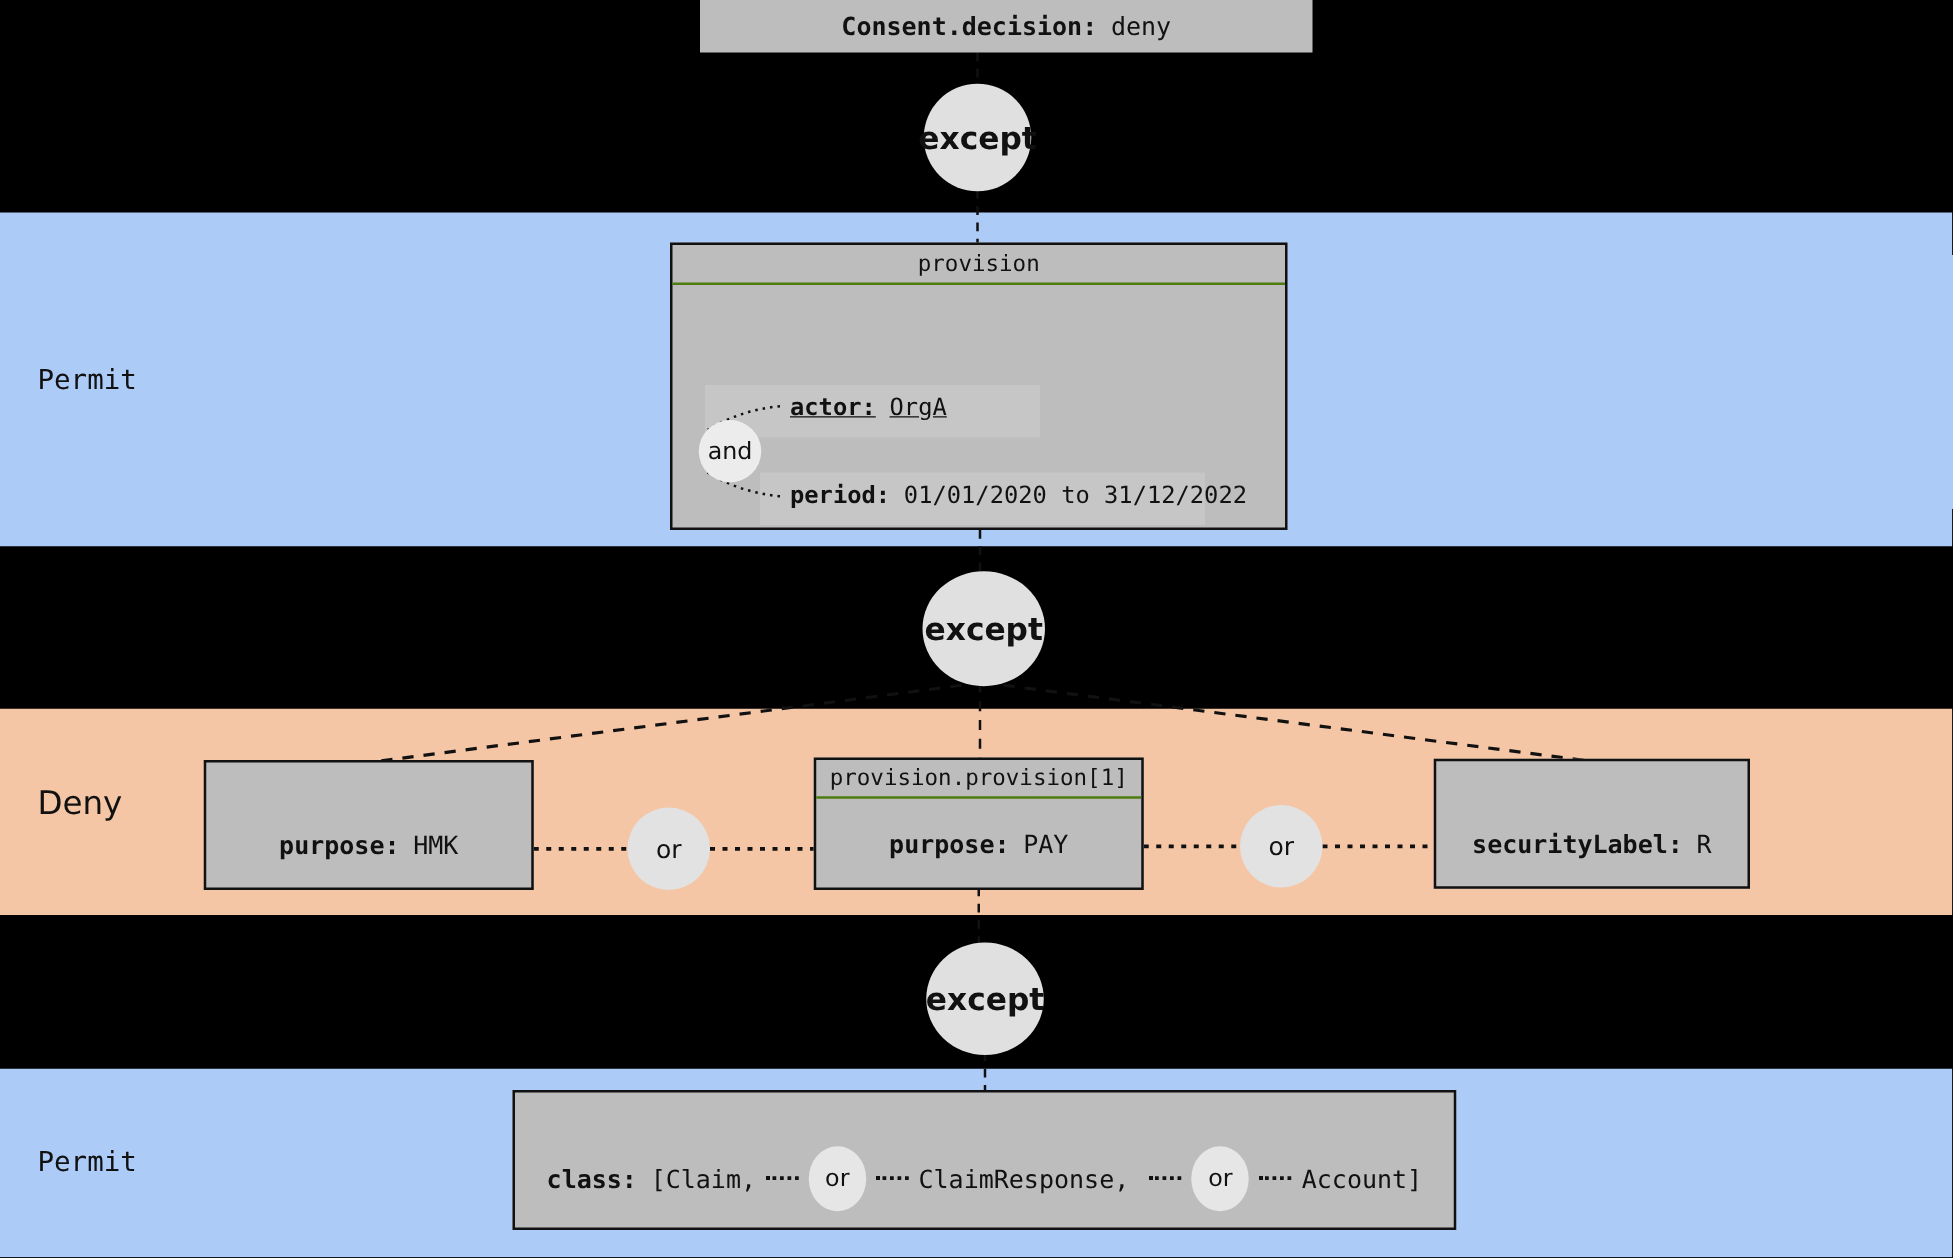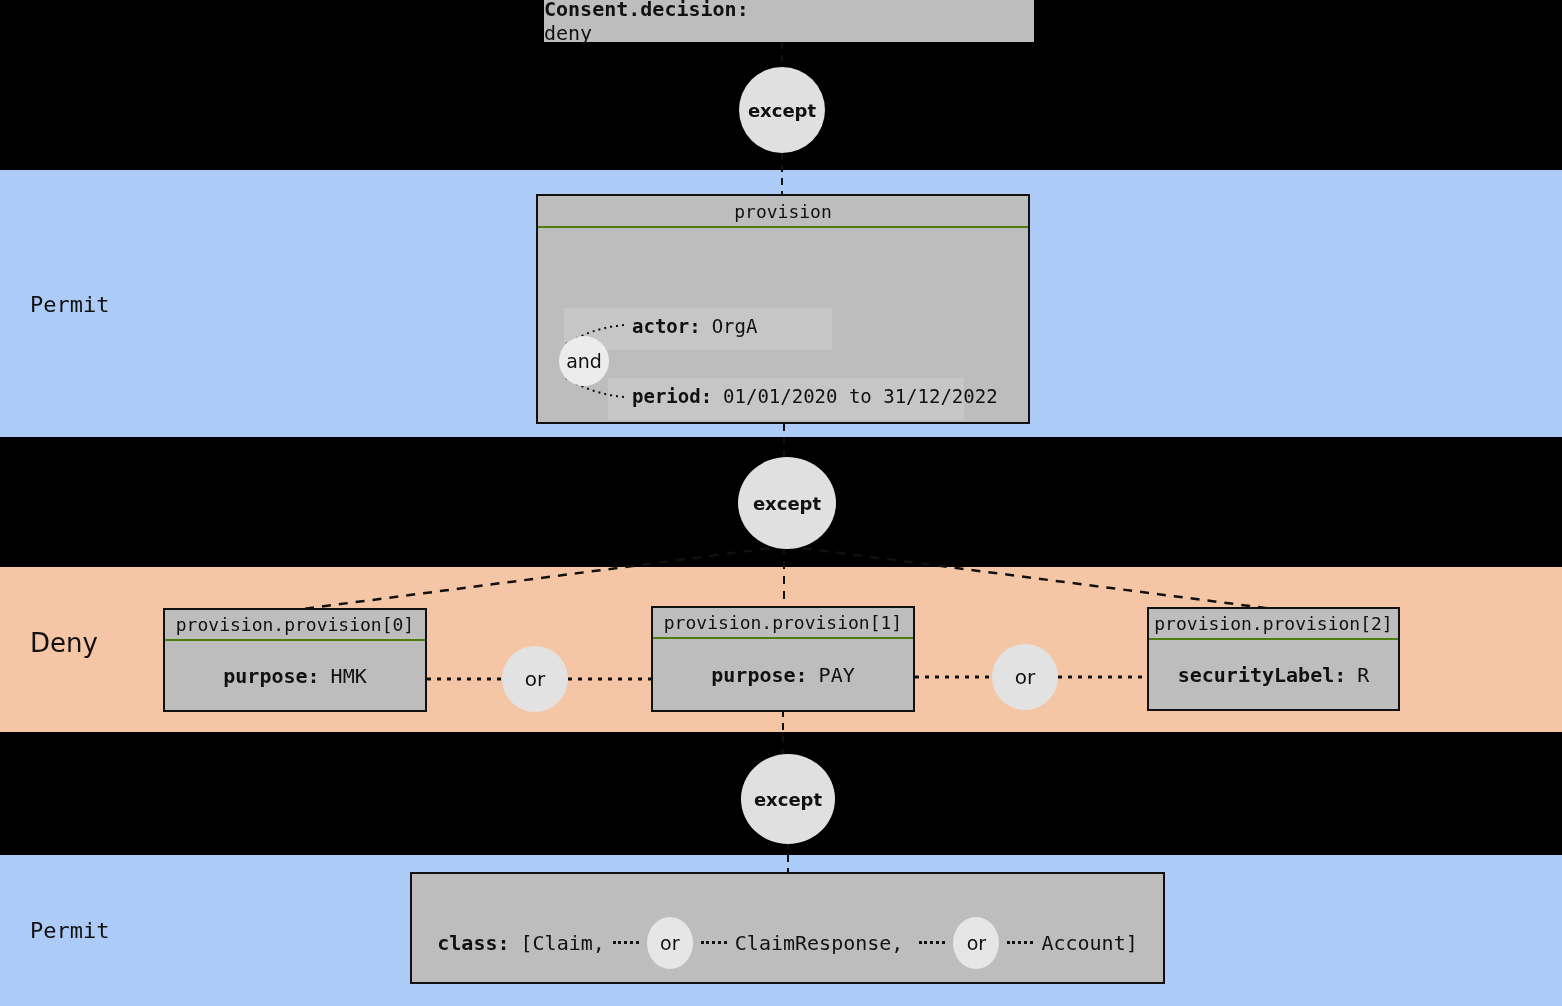--- a/index.html
+++ b/index.html
@@ -12,21 +12,21 @@
   .band-label{position:absolute;z-index:3;font-weight:normal;}
   .band-label.mono{font-family:"DejaVu Sans Mono","Liberation Mono",monospace;font-size:22px;}
   .band-label.sans{font-family:"DejaVu Sans","Liberation Sans",sans-serif;font-size:26px;}
   .gbox{position:absolute;background:#bdbdbd;z-index:3;box-sizing:border-box;}
   .bordered{border:2px solid #111;}
   .gbox .hdr{display:flex;align-items:center;justify-content:center;
              border-bottom:2px solid #4d7c0f;font-size:18px;}
   .circle{position:absolute;background:#e2e2e2;border-radius:50%;z-index:4;
           display:flex;align-items:center;justify-content:center;
           font-family:"DejaVu Sans","Liberation Sans",sans-serif;}
-  .circle.except{font-weight:bold;font-size:18px;background:#e0e0e0;}
+  .circle.except{font-weight:bold;font-size:25px;background:#e0e0e0;}
   .circle.op{font-size:20px;}
   .k{font-weight:bold;margin-right:11px;}
   .row{position:absolute;font-size:19px;white-space:nowrap;z-index:3;}
   .hl{position:absolute;background:#c6c6c6;z-index:1;}
   .boxsvg{position:absolute;z-index:2;pointer-events:none;}
   .centerbody{position:absolute;left:0;right:0;display:flex;align-items:center;
               justify-content:center;font-size:20px;white-space:nowrap;}
   .dotseg{display:inline-block;width:26px;border-top:3px dotted #111;margin:0 8px;}
   .inline-or{width:46px;height:52px;border-radius:50%;background:#e6e6e6;flex:0 0 auto;
              display:flex;align-items:center;justify-content:center;
@@ -49,21 +49,21 @@
     <line x1="784" y1="546" x2="784" y2="608" stroke="#111" stroke-width="2" stroke-dasharray="8 7"></line>
     <line x1="786" y1="546" x2="1273" y2="609" stroke="#111" stroke-width="2.5" stroke-dasharray="9 8"></line>
     <line x1="783" y1="710" x2="783" y2="756" stroke="#111" stroke-width="2" stroke-dasharray="7 6"></line>
     <line x1="788" y1="842" x2="788" y2="874" stroke="#111" stroke-width="2" stroke-dasharray="7 6"></line>
     <line x1="427" y1="679" x2="502" y2="679" stroke="#111" stroke-width="3" stroke-dasharray="4 6"></line>
     <line x1="568" y1="679" x2="651" y2="679" stroke="#111" stroke-width="3" stroke-dasharray="4 6"></line>
     <line x1="915" y1="677" x2="992" y2="677" stroke="#111" stroke-width="3" stroke-dasharray="4 6"></line>
     <line x1="1058" y1="677" x2="1147" y2="677" stroke="#111" stroke-width="3" stroke-dasharray="4 6"></line>
   </svg>
 
-  <div class="gbox" style="left:544px;top:0;width:490px;height:42px;display:flex;justify-content:center;font-size:20px;flex-direction:column;">
+  <div class="gbox" style="left:560px;top:0;width:490px;height:42px;display:flex;align-items:center;justify-content:center;font-size:20px;">
     <span class="k">Consent.decision:</span>
     <span>deny</span>
   </div>
 
   <div class="circle except" style="left:739px;top:67px;width:86px;height:86px;">
     <span>except</span>
   </div>
 
   <div class="band-label mono" style="left:30px;top:292px;">Permit</div>
 
@@ -72,37 +72,36 @@
     <div style="position:relative;width:100%;height:196px;">
       <div class="hl" style="left:26px;top:80px;width:268px;height:42px;"></div>
       <div class="hl" style="left:70px;top:150px;width:356px;height:42px;"></div>
       <svg class="boxsvg" style="left:0;top:0;" width="120" height="196" viewBox="0 0 120 196">
         <path d="M 86 97 Q 54 100 28 116" fill="none" stroke="#111" stroke-width="2" stroke-dasharray="2 4"></path>
         <path d="M 86 169 Q 54 166 28 150" fill="none" stroke="#111" stroke-width="2" stroke-dasharray="2 4"></path>
       </svg>
       <div class="circle op" style="left:21px;top:108px;width:50px;height:50px;font-size:19px;background:#ececec;">
         <span>and</span>
       </div>
-      <div class="row" style="left:94px;top:87px;">
+      <div class="row" style="left:94px;top:87px;text-decoration:underline;">
         <span class="k">actor:</span><span>OrgA</span>
       </div>
       <div class="row" style="left:94px;top:157px;text-align:right;">
         <span class="k">period:</span><span>01/01/2020 to 31/12/2022</span>
       </div>
     </div>
   </div>
 
   <div class="circle except" style="left:738px;top:457px;width:98px;height:92px;">
     <span>except</span>
   </div>
 
   <div class="band-label sans" style="left:30px;top:628px;">Deny</div>
 
   <div class="gbox bordered" style="left:163px;top:608px;width:264px;height:104px;">
-    <div class="hdr" style="height:29px;">provision.provision[0]</div>
     <div class="centerbody" style="top:31px;bottom:0;">
       <span class="k">purpose:</span>
         <span>HMK</span>
     </div>
   </div>
 
   <div class="circle op" style="left:502px;top:646px;width:66px;height:66px;">
     <span>or</span>
   </div>
 
@@ -112,21 +111,20 @@
       <span class="k">purpose:</span>
         <span>PAY</span>
     </div>
   </div>
 
   <div class="circle op" style="left:992px;top:644px;width:66px;height:66px;">
     <span>or</span>
   </div>
 
   <div class="gbox bordered" style="left:1147px;top:607px;width:253px;height:104px;">
-    <div class="hdr" style="height:29px;">provision.provision[2]</div>
     <div class="centerbody" style="top:31px;bottom:0;">
       <span class="k">securityLabel:</span>
         <span>R</span>
     </div>
   </div>
 
   <div class="circle except" style="left:741px;top:754px;width:94px;height:90px;">
     <span>except</span>
   </div>
 

